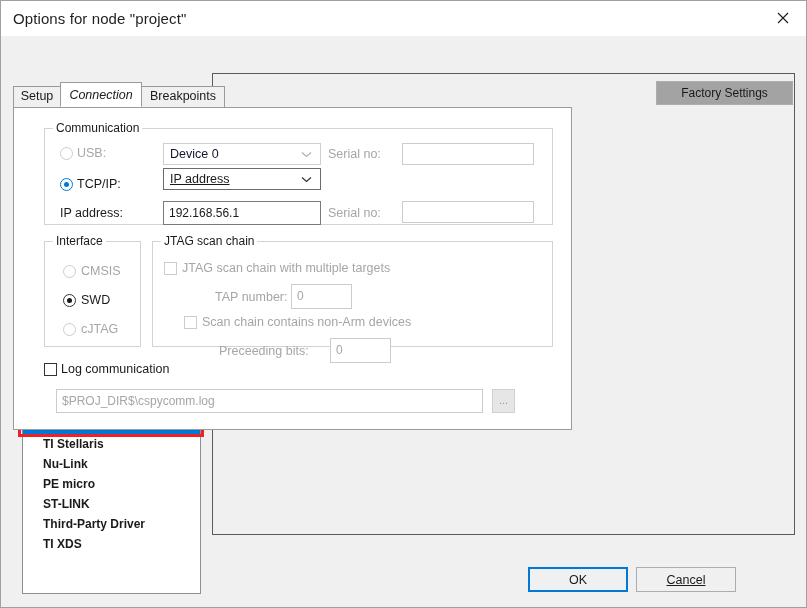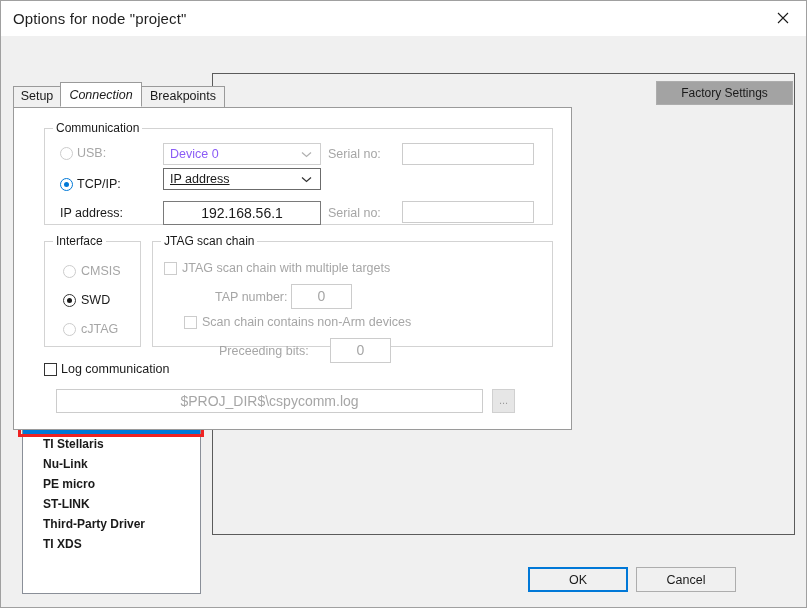--- a/index.html
+++ b/index.html
@@ -223,49 +223,48 @@
     cursor: default;
   }
   .checkbox.disabled { border-color: #cccccc; }
 
   .textfield {
     position: absolute;
     box-sizing: border-box;
     border: 1px solid #7a7a7a;
     background: #ffffff;
     font-family: "Liberation Sans", sans-serif;
-    font-size: 14px;
+    font-size: 12px;
     color: #1a1a1a;
     padding: 0 5px;
     line-height: 19px;
     white-space: nowrap;
     overflow: hidden;
     cursor: text;
-    text-align: center;
   }
   .textfield.disabled {
     border-color: #cccccc;
     color: #a6a6a6;
     background: #ffffff;
   }
 
   .combo {
     position: absolute;
     box-sizing: border-box;
     border: 1px solid #6b6b6b;
     background: #ffffff;
     font-size: 12.5px;
     color: #1a1a1a;
     line-height: 20px;
     padding-left: 6px;
     white-space: nowrap;
     overflow: hidden;
     cursor: default;
   }
-  .combo.disabled { border-color: #cfcfcf; color: #8b5cf6; }
+  .combo.disabled { border-color: #cfcfcf; color: #0f172a; }
   .combo .chev {
     position: absolute;
     right: 8px; top: 0; bottom: 0;
     display: flex; align-items: center;
   }
 
   .browse-btn {
     position: absolute;
     box-sizing: border-box;
     background: #e6e6e6;
@@ -288,21 +287,21 @@
     color: #1a1a1a;
     cursor: default;
   }
   #btn-ok {
     left: 527px; top: 566px;
     width: 100px; height: 25px;
     border: 2px solid #0078d7;
   }
   #btn-cancel {
     left: 635px; top: 566px;
-    width: 100px; height: 25px;
+    width: 100px; height: 25px; text-decoration: underline;
   }
 </style>
 </head>
 <body>
 
 <div class="dialog">
 
   <div class="titlebar">
     <div class="title-text">Options for node "project"</div>
     <div class="close-btn">

